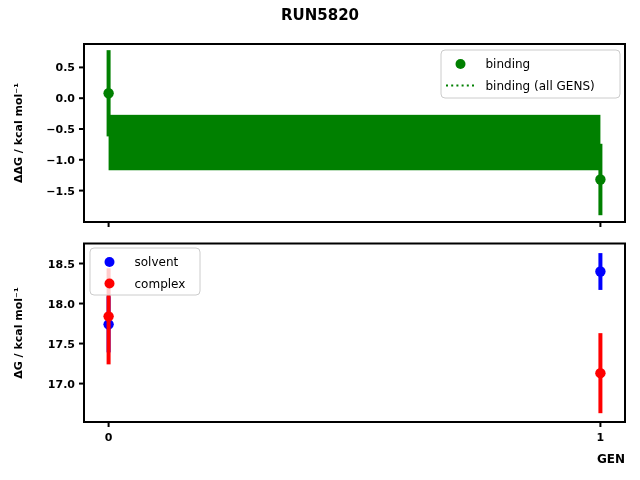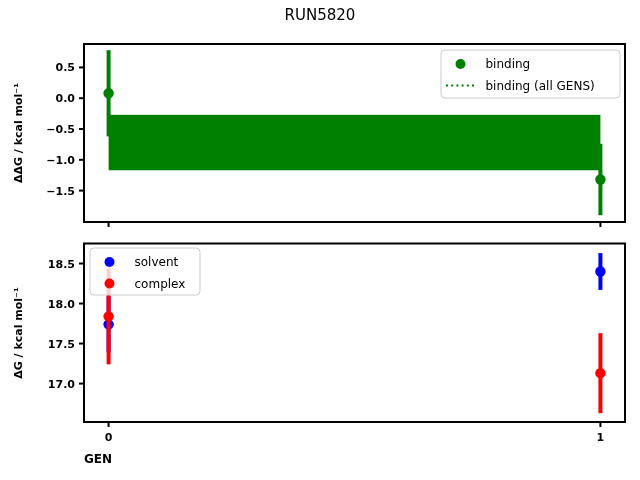--- a/index.html
+++ b/index.html
@@ -5,32 +5,32 @@
   html,body{margin:0;padding:0;background:#ffffff;}
   .figure{
     position:relative;
     width:640px;height:480px;
     background:#ffffff;
     font-family:"DejaVu Sans","Liberation Sans",sans-serif;
     overflow:hidden;
   }
   .fig-title{
     position:absolute;left:0;top:6px;width:640px;
-    text-align:center;font-size:15px;font-weight:400;color:#000;
+    text-align:center;font-size:15px;font-weight:700;color:#000;
   }
   .ylabel{
     position:absolute;width:178px;height:16px;line-height:16px;
     text-align:center;font-size:11px;font-weight:700;color:#000;
     transform:rotate(-90deg);white-space:nowrap;
   }
   #ylabel-top{left:-70px;top:125px;}
   #ylabel-bottom{left:-70px;top:325px;}
   .xlabel{
     position:absolute;left:84px;top:452px;width:541px;
-    text-align:left;font-size:12px;font-weight:700;color:#000;
+    text-align:right;font-size:12px;font-weight:700;color:#000;
   }
   #chart-svg{position:absolute;left:0;top:0;}
   #chart-svg text{fill:#000;}
   #chart-svg .tick{font-size:11px;font-weight:700;}
   #chart-svg .legend-text{font-size:12px;font-weight:400;}
 </style>
 </head>
 <body>
 
 <div class="figure">

